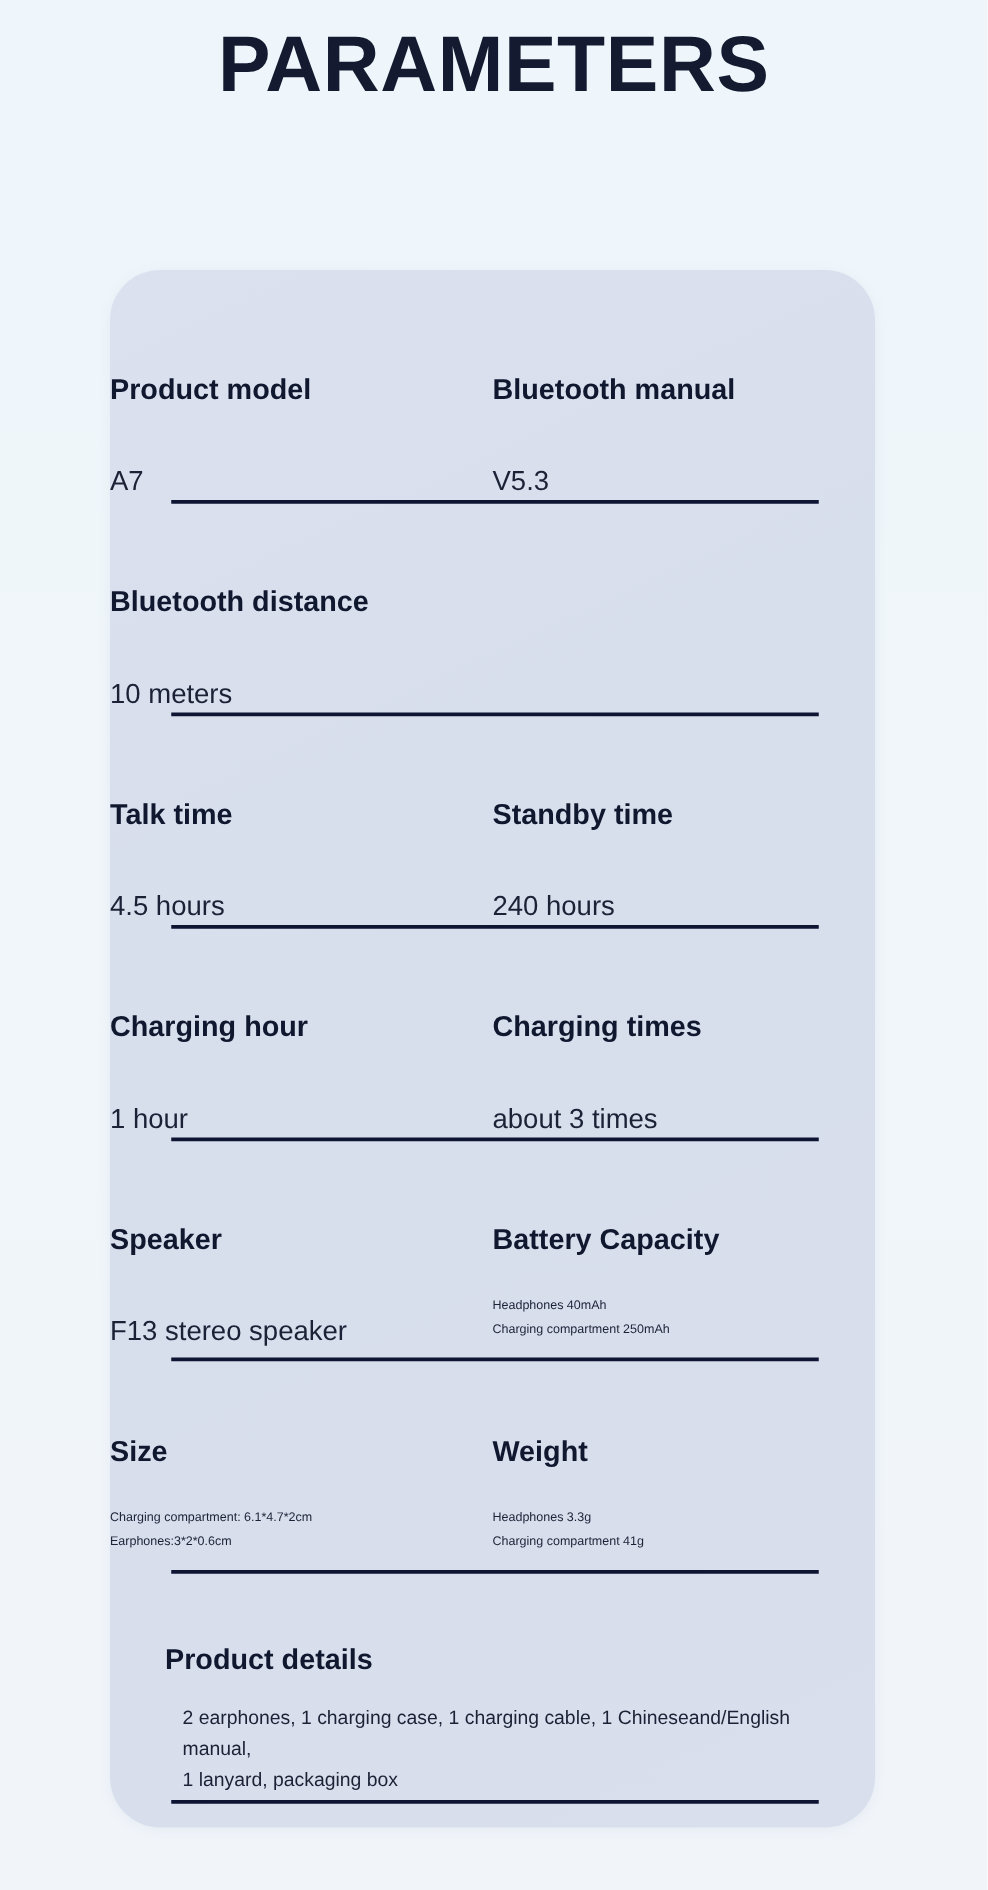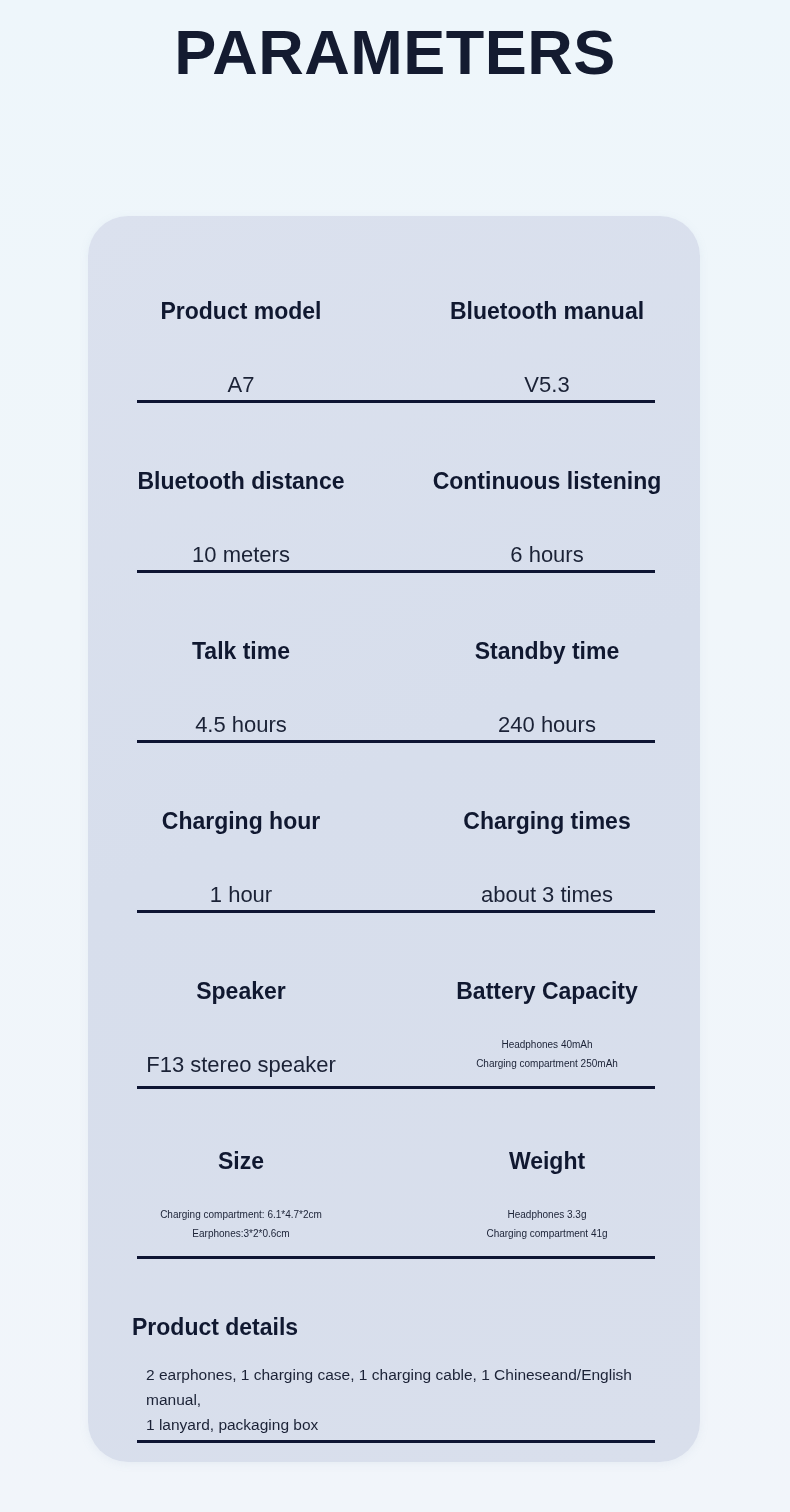--- a/index.html
+++ b/index.html
@@ -52,21 +52,21 @@
     left: 0;
     width: 612px;
   }
 
   .cells {
     display: flex;
     width: 612px;
   }
   .cell {
     width: 306px;
-    text-align: center;
+    text-align: left;
     box-sizing: border-box;
   }
   .cell.left  { padding-right: 0px; }
   .cell.right { padding-left: 0px; }
 
   .label {
     color: #101830;
     font-weight: bold;
     font-size: 23px;
     line-height: 30px;
@@ -142,24 +142,20 @@
     </div>
     <div class="divider" style="top:104px;"></div>
   </div>
 
   <div class="spec-row" style="top:250px;">
     <div class="cells">
       <div class="cell left">
         <div class="label">Bluetooth distance</div>
         <div class="value">10 meters</div>
       </div>
-      <div class="cell right">
-        <div class="label">Continuous listening</div>
-        <div class="value">6 hours</div>
-      </div>
     </div>
     <div class="divider" style="top:104px;"></div>
   </div>
 
   <div class="spec-row" style="top:420px;">
     <div class="cells">
       <div class="cell left">
         <div class="label">Talk time</div>
         <div class="value">4.5 hours</div>
       </div>

